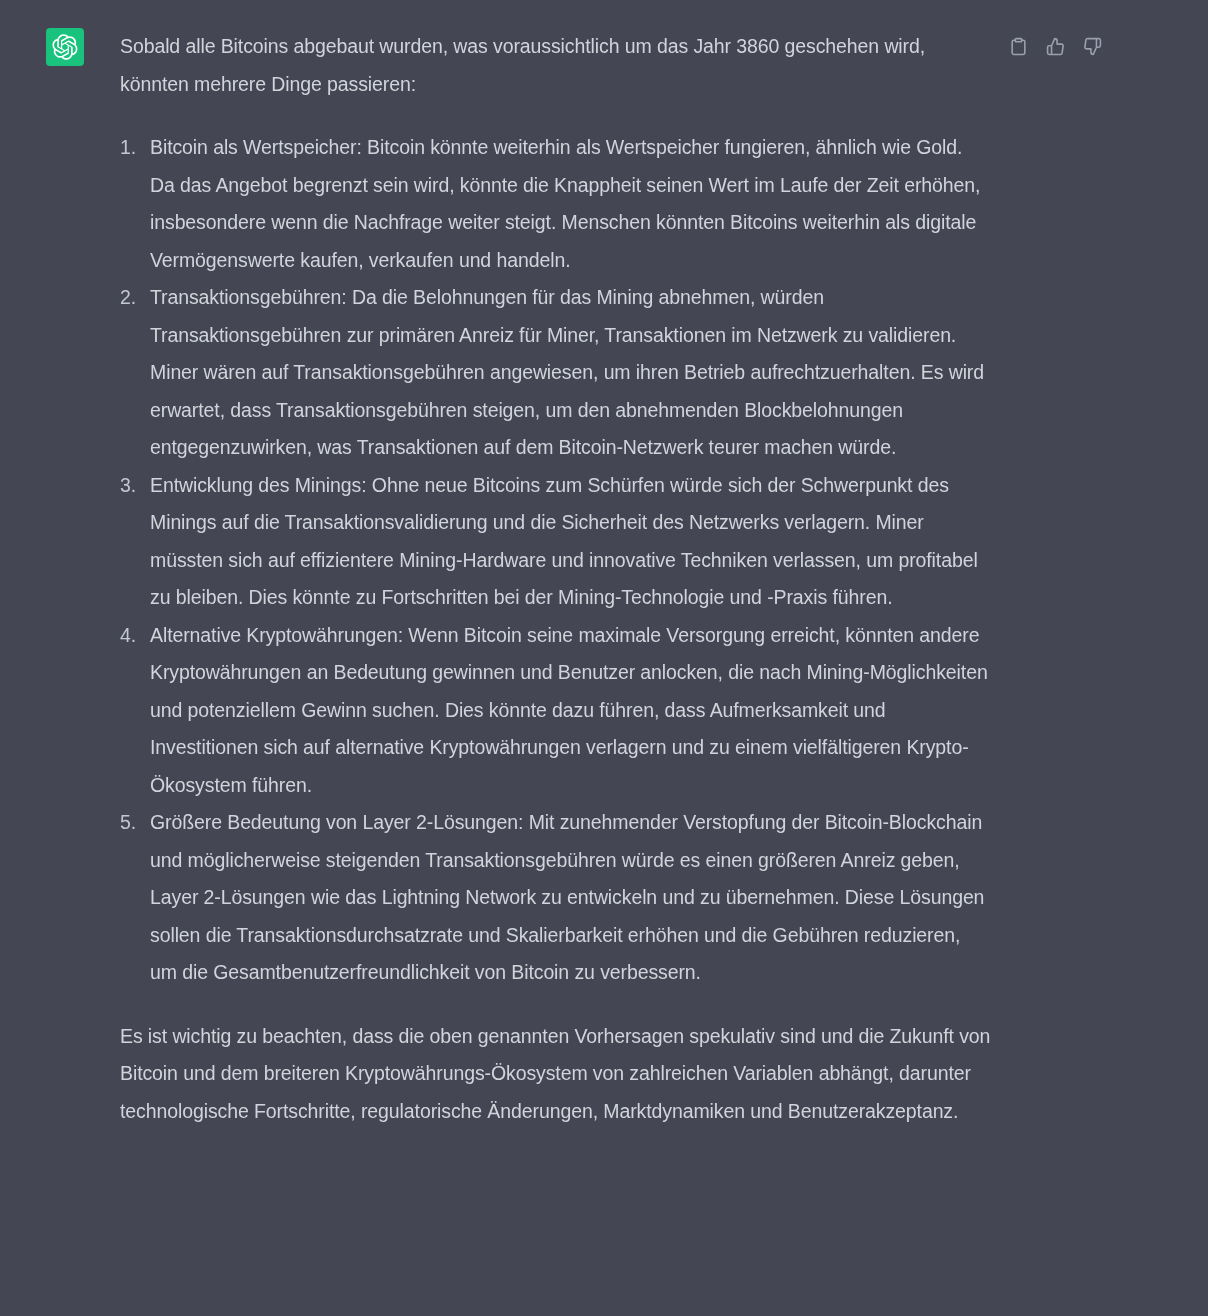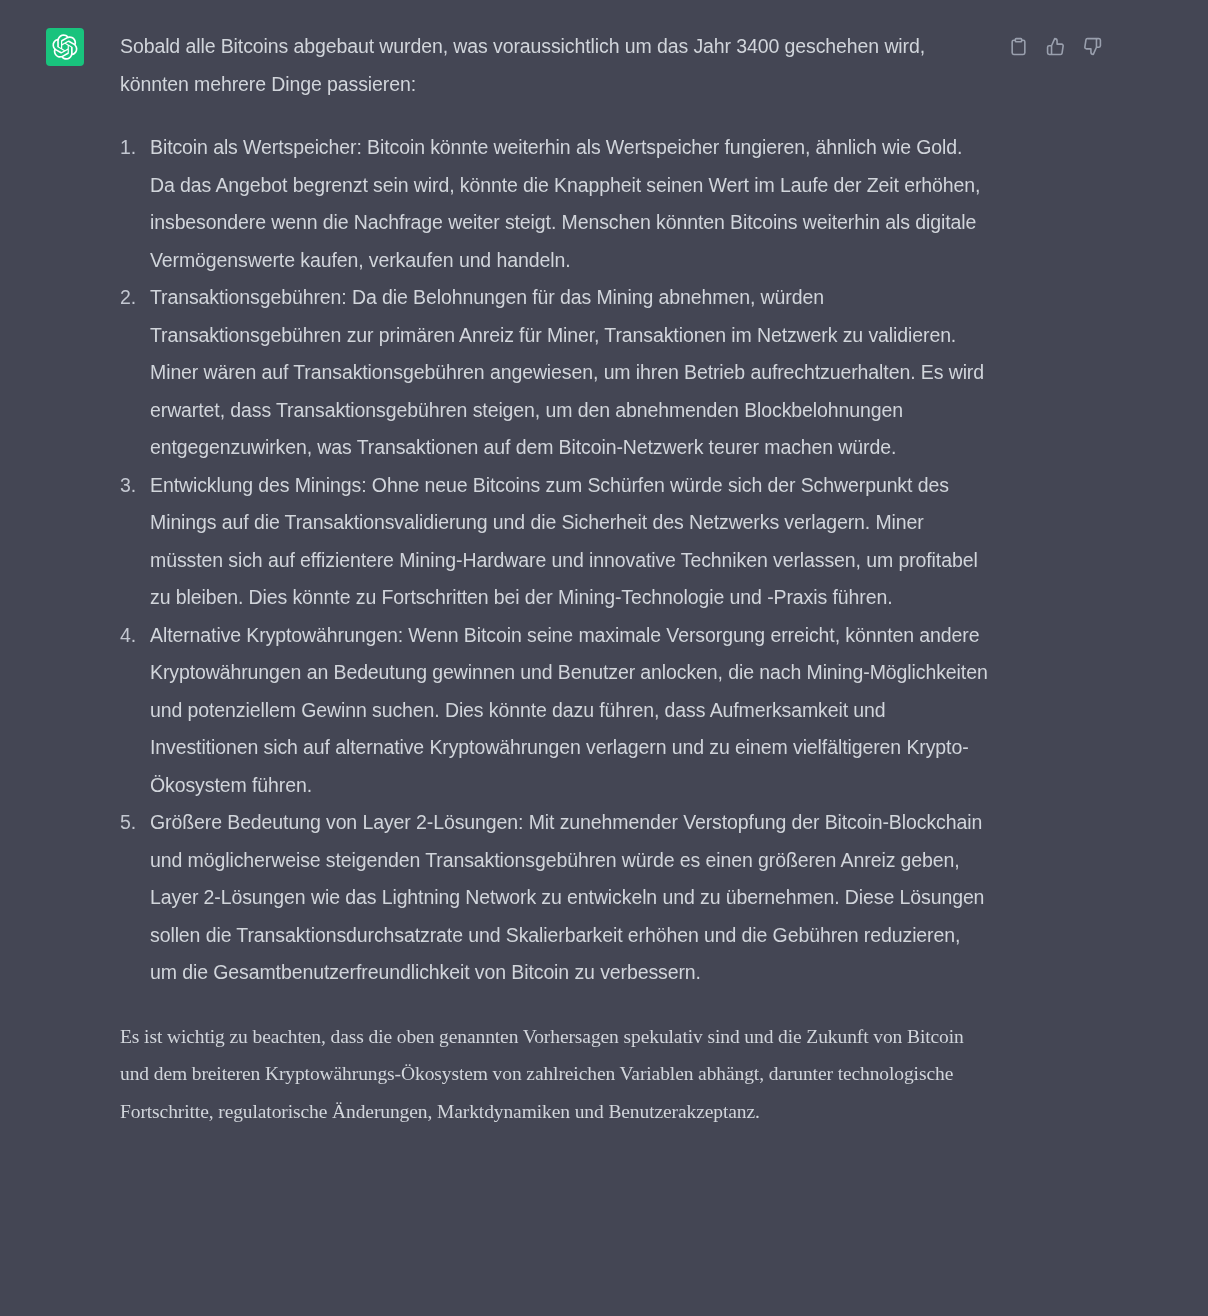--- a/index.html
+++ b/index.html
@@ -41,21 +41,20 @@
     width: 872px;
     font-size: 19.5px;
     line-height: 37.5px;
     letter-spacing: -0.1px;
   }
   .message-content p {
     margin: 0 0 26px 0;
   }
   .message-content p:last-child {
     margin-bottom: 0;
-    font-family: Liberation Serif, serif;
   }
   ol.answer-list {
     list-style: none;
     margin: 0 0 26px 0;
     padding: 0;
   }
   ol.answer-list li {
     position: relative;
     padding-left: 30px;
     margin: 0;
@@ -101,21 +100,21 @@
 
   <div class="avatar">
     <span style="display:flex;">
       <svg viewBox="0 0 41 41" xmlns="http://www.w3.org/2000/svg">
         <path fill="#ffffff" d="M37.5324 16.8707C37.9808 15.5241 38.1363 14.0974 37.9886 12.6859C37.8409 11.2744 37.3934 9.91076 36.676 8.68622C35.6126 6.83404 33.9882 5.3676 32.0373 4.4985C30.0864 3.62941 27.9098 3.40259 25.8215 3.85078C24.8796 2.7893 23.7219 1.94125 22.4257 1.36341C21.1295 0.785575 19.7249 0.491269 18.3058 0.500197C16.1708 0.495044 14.0893 1.16803 12.3614 2.42214C10.6335 3.67624 9.34853 5.44666 8.6917 7.47815C7.30085 7.76286 5.98686 8.3414 4.8377 9.17505C3.68854 10.0087 2.73073 11.0782 2.02839 12.312C0.956464 14.1591 0.498905 16.2988 0.721698 18.4228C0.944492 20.5467 1.83612 22.5449 3.268 24.1293C2.81966 25.4759 2.66413 26.9026 2.81182 28.3141C2.95951 29.7256 3.40701 31.0892 4.12437 32.3138C5.18791 34.1659 6.8123 35.6322 8.76321 36.5013C10.7141 37.3704 12.8907 37.5973 14.9789 37.1492C15.9208 38.2107 17.0786 39.0587 18.3747 39.6366C19.6709 40.2144 21.0755 40.5087 22.4946 40.4998C24.6307 40.5054 26.7133 39.8321 28.4418 38.5772C30.1704 37.3223 31.4556 35.5506 32.1119 33.5179C33.5027 33.2332 34.8167 32.6547 35.9659 31.821C37.115 30.9874 38.0728 29.9178 38.7752 28.684C39.8458 26.8371 40.3023 24.6979 40.0789 22.5748C39.8556 20.4517 38.9639 18.4544 37.5324 16.8707ZM22.4978 37.8849C20.7443 37.8874 19.0459 37.2733 17.6994 36.1501C17.7601 36.117 17.8666 36.0586 17.936 36.0161L25.9004 31.4156C26.1003 31.3019 26.2663 31.137 26.3813 30.9378C26.4964 30.7386 26.5563 30.5124 26.5549 30.2825V19.0542L29.9213 20.998C29.9389 21.0068 29.9541 21.0198 29.9656 21.0359C29.977 21.052 29.9842 21.0707 29.9867 21.0902V30.3889C29.9842 32.375 29.1946 34.2791 27.7909 35.6841C26.3872 37.0892 24.4838 37.8806 22.4978 37.8849ZM6.39227 31.0064C5.51397 29.4888 5.19742 27.7107 5.49804 25.9832C5.55718 26.0187 5.66048 26.0818 5.73461 26.1244L13.699 30.7248C13.8975 30.8408 14.1233 30.902 14.3532 30.902C14.583 30.902 14.8088 30.8408 15.0073 30.7248L24.731 25.1103V28.9979C24.7321 29.0177 24.7283 29.0376 24.7199 29.0556C24.7115 29.0736 24.6988 29.0893 24.6829 29.1012L16.6317 33.7497C14.9096 34.7416 12.8643 35.0097 10.9447 34.4954C9.02506 33.9811 7.38785 32.7263 6.39227 31.0064ZM4.29707 13.6194C5.17156 12.0998 6.55279 10.9364 8.19885 10.3327C8.19885 10.4013 8.19491 10.5228 8.19491 10.6071V19.808C8.19351 20.0378 8.25334 20.2638 8.36823 20.4629C8.48312 20.6619 8.64893 20.8267 8.84863 20.9404L18.5723 26.5542L15.206 28.4979C15.1894 28.5089 15.1703 28.5155 15.1505 28.5173C15.1307 28.5191 15.1107 28.516 15.0924 28.5082L7.04046 23.8557C5.32135 22.8601 4.06716 21.2235 3.55289 19.3046C3.03862 17.3858 3.30624 15.3413 4.29707 13.6194ZM31.955 20.0556L22.2312 14.4411L25.5976 12.4981C25.6142 12.4872 25.6333 12.4805 25.6531 12.4787C25.6729 12.4769 25.6928 12.4801 25.7111 12.4879L33.7631 17.1364C34.9967 17.849 36.0017 18.8982 36.6606 20.1613C37.3194 21.4244 37.6047 22.849 37.4832 24.2684C37.3617 25.6878 36.8382 27.0432 35.9743 28.1759C35.1103 29.3086 33.9415 30.1717 32.6047 30.6641C32.6047 30.5947 32.6047 30.4733 32.6047 30.3889V21.188C32.6066 20.9586 32.5474 20.7328 32.4332 20.5338C32.319 20.3348 32.154 20.1698 31.955 20.0556ZM35.3055 15.0128C35.2464 14.9765 35.1431 14.9142 35.069 14.8717L27.1045 10.2712C26.906 10.1554 26.6803 10.0943 26.4504 10.0943C26.2206 10.0943 25.9948 10.1554 25.7963 10.2712L16.0726 15.8858V11.9982C16.0715 11.9783 16.0753 11.9585 16.0837 11.9405C16.0921 11.9225 16.1048 11.9068 16.1207 11.8949L24.1719 7.25025C25.4053 6.53903 26.8158 6.19376 28.2383 6.25482C29.6608 6.31589 31.0364 6.78077 32.2044 7.59508C33.3723 8.40939 34.2842 9.53945 34.8334 10.8531C35.3826 12.1667 35.5464 13.6095 35.3055 15.0128ZM14.2424 21.9419L10.8752 19.9981C10.8576 19.9893 10.8423 19.9763 10.8309 19.9602C10.8195 19.9441 10.8122 19.9254 10.8098 19.9059V10.6071C10.8107 9.18295 11.2173 7.78848 11.9819 6.58696C12.7466 5.38544 13.8377 4.42659 15.1275 3.82264C16.4173 3.21869 17.8524 2.99464 19.2649 3.1767C20.6775 3.35876 22.0089 3.93941 23.1034 4.85067C23.0427 4.88379 22.937 4.94215 22.8668 4.98473L14.9024 9.58517C14.7025 9.69878 14.5366 9.86356 14.4215 10.0626C14.3065 10.2616 14.2466 10.4877 14.2479 10.7175L14.2424 21.9419ZM16.071 17.9991L20.4018 15.4978L24.7325 17.9975V22.9985L20.4018 25.4983L16.071 22.9985V17.9991Z"></path>
       </svg>
     </span>
   </div>
 
   <div class="message-content">
-    <p>Sobald alle Bitcoins abgebaut wurden, was voraussichtlich um das Jahr 3400 geschehen wird, könnten mehrere Dinge passieren:</p>
+    <p>Sobald alle Bitcoins abgebaut wurden, was voraussichtlich um das Jahr 3860 geschehen wird, könnten mehrere Dinge passieren:</p>
 
     <ol class="answer-list">
       <li>
         <span class="marker">1.</span>
         <span>Bitcoin als Wertspeicher: Bitcoin könnte weiterhin als Wertspeicher fungieren, ähnlich wie Gold. Da das Angebot begrenzt sein wird, könnte die Knappheit seinen Wert im Laufe der Zeit erhöhen, insbesondere wenn die Nachfrage weiter steigt. Menschen könnten Bitcoins weiterhin als digitale Vermögenswerte kaufen, verkaufen und handeln.</span>
       </li>
       <li>
         <span class="marker">2.</span>
         <span>Transaktionsgebühren: Da die Belohnungen für das Mining abnehmen, würden Transaktionsgebühren zur primären Anreiz für Miner, Transaktionen im Netzwerk zu validieren. Miner wären auf Transaktionsgebühren angewiesen, um ihren Betrieb aufrechtzuerhalten. Es wird erwartet, dass Transaktionsgebühren steigen, um den abnehmenden Blockbelohnungen entgegenzuwirken, was Transaktionen auf dem Bitcoin-Netzwerk teurer machen würde.</span>
       </li>

